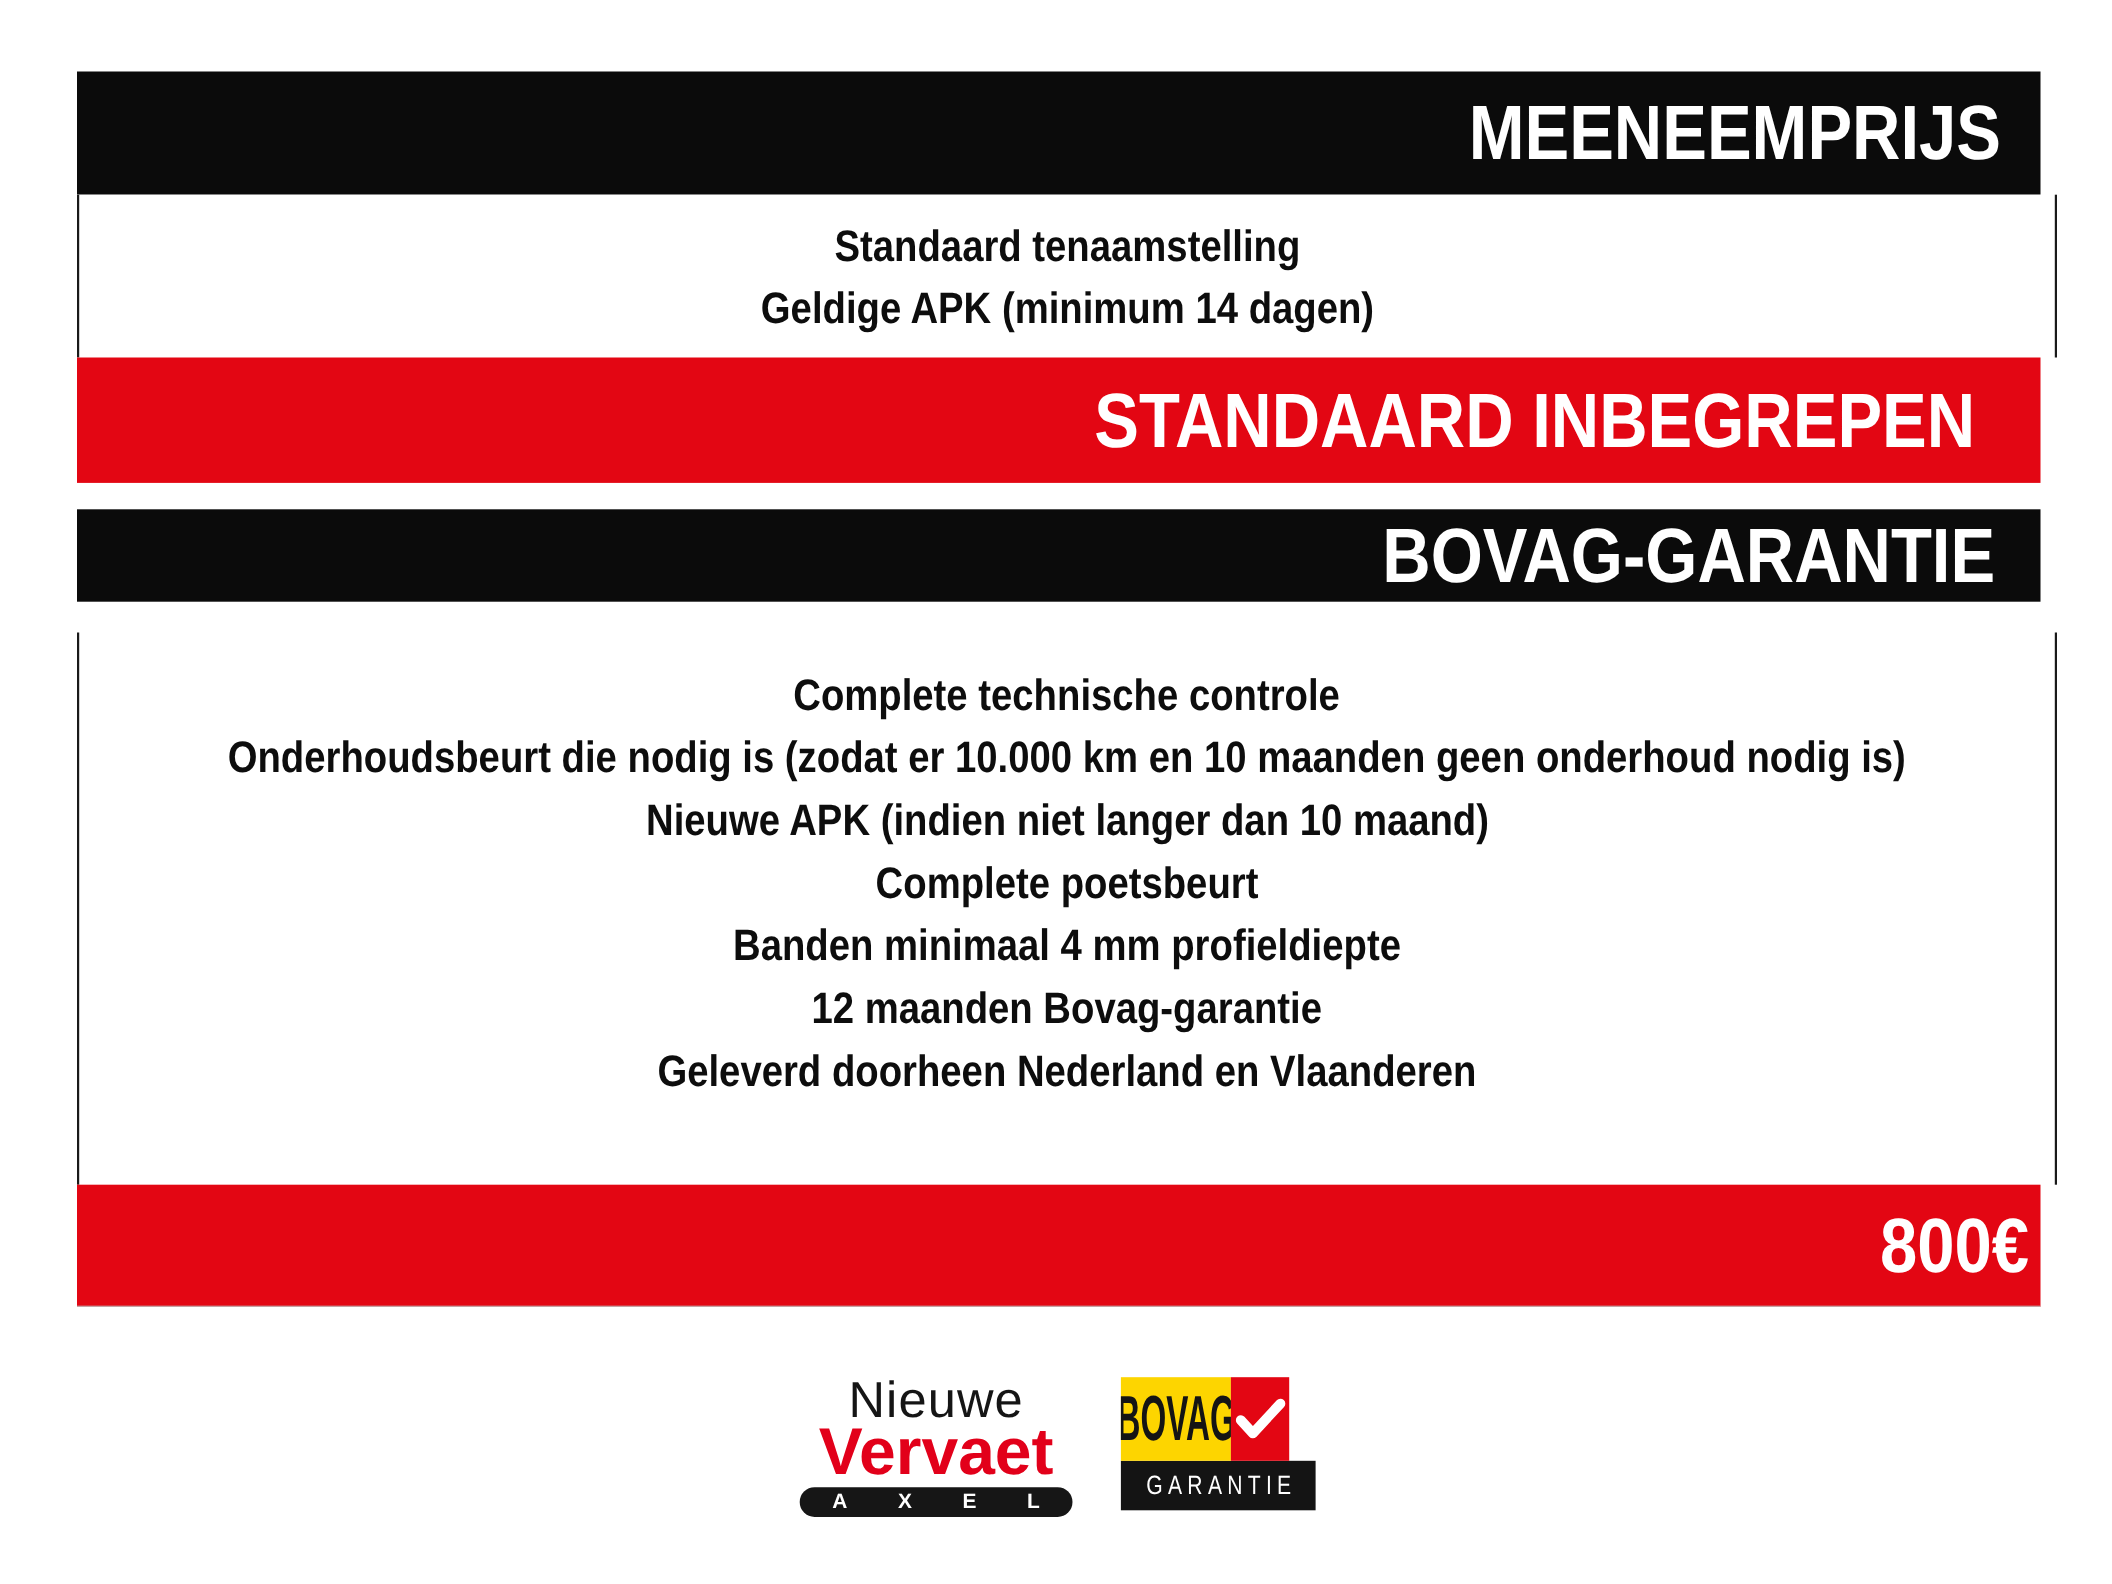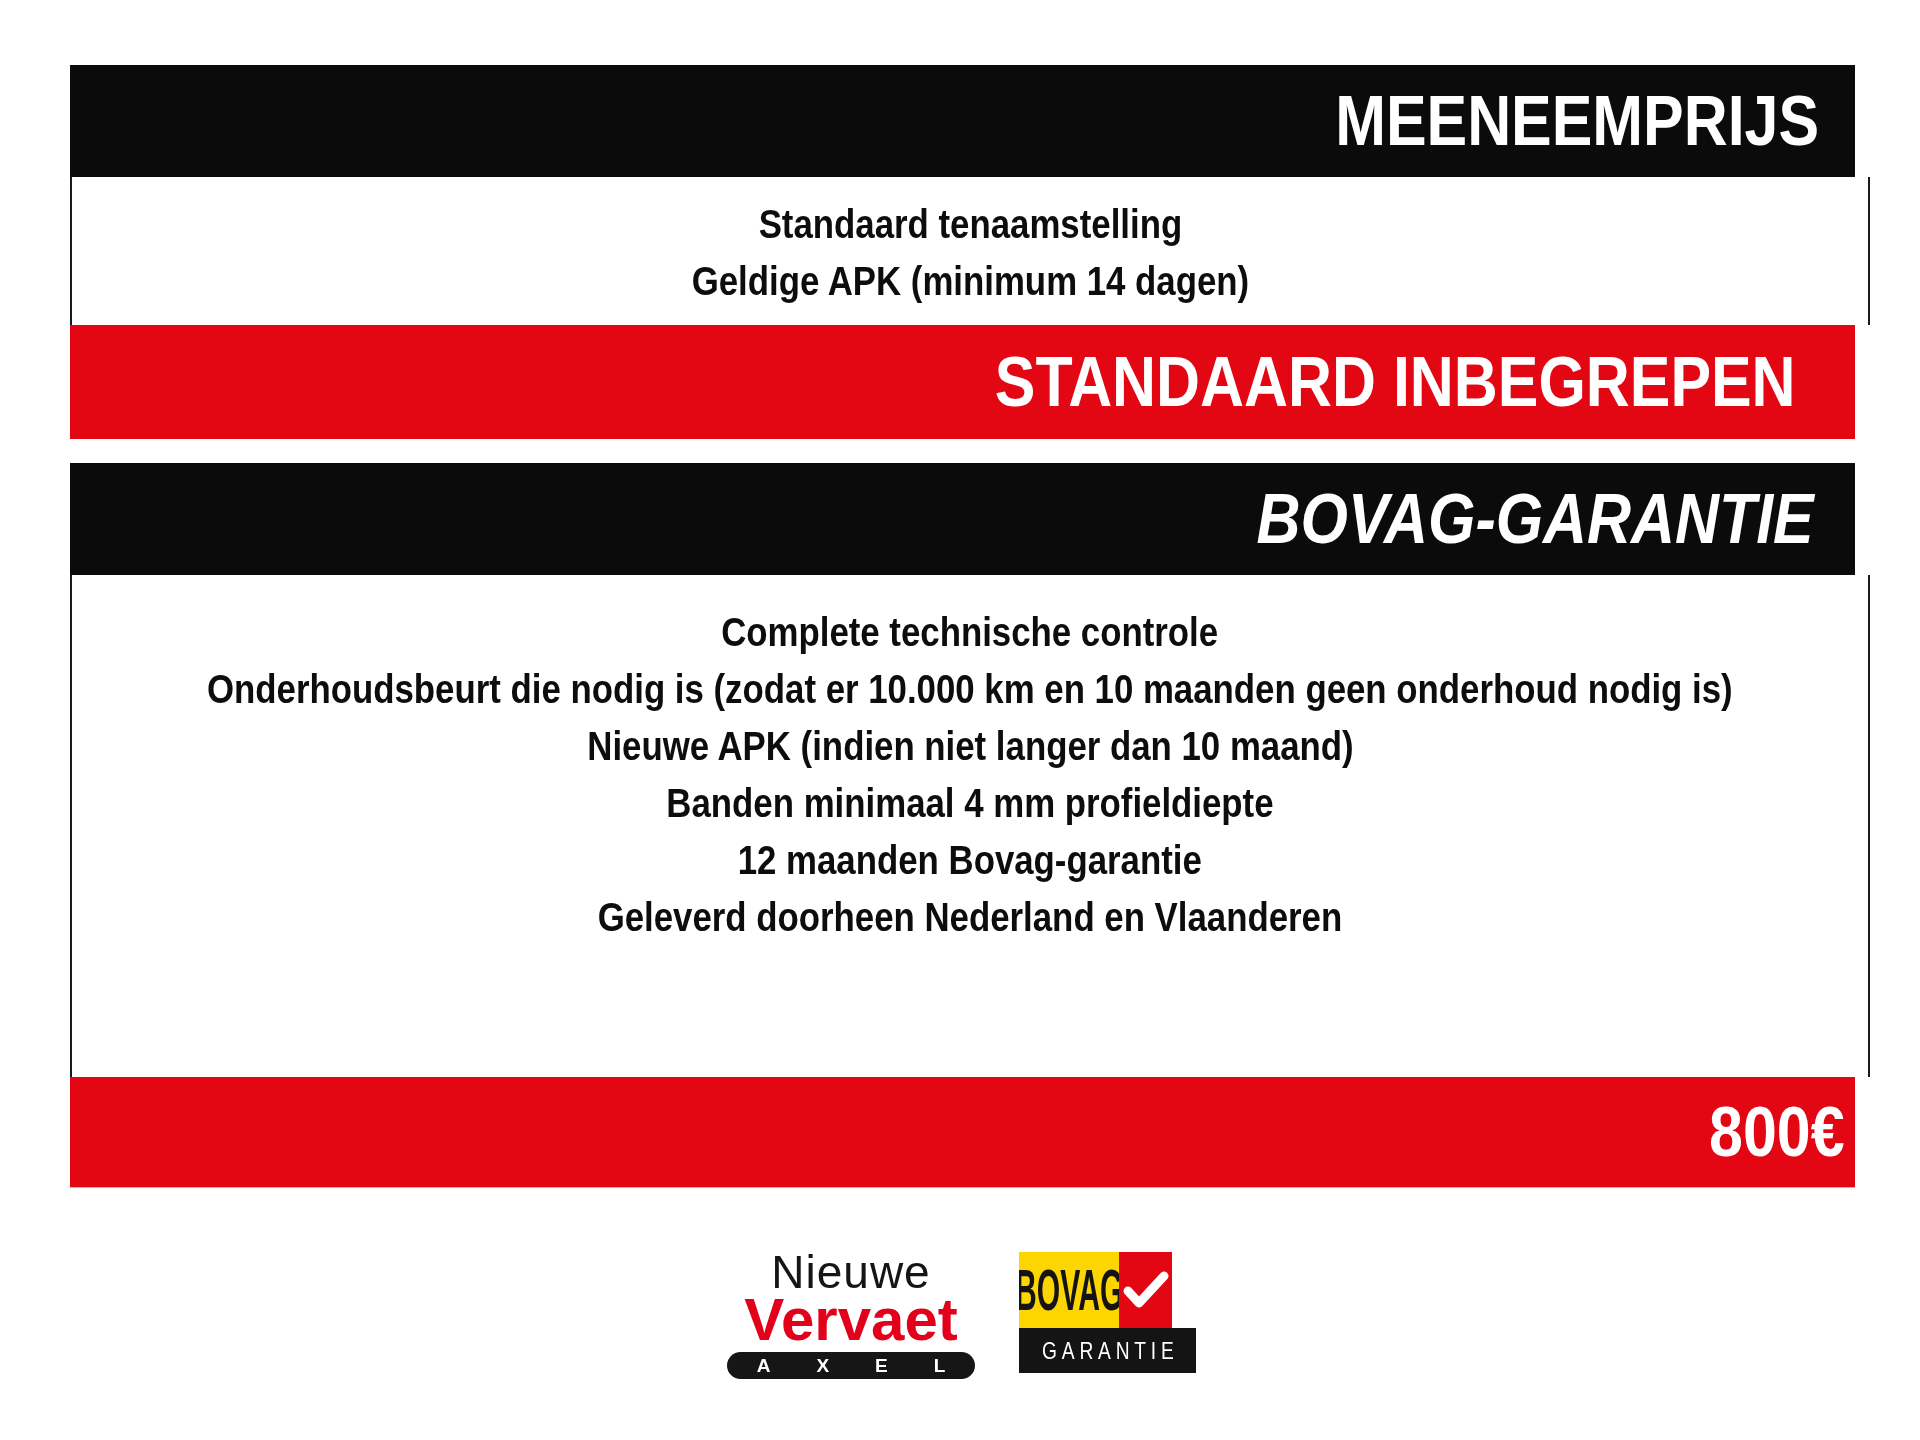--- a/index.html
+++ b/index.html
@@ -33,21 +33,21 @@
     height:57px;display:flex;align-items:center;justify-content:center;
     font-size:40px;font-weight:bold;color:#0d0d0d;line-height:1;
   }
 
   
   .banner1{top:65px;height:112px;}
   .body1{top:177px;height:148px;padding-top:18px;}
   .redband1{top:325px;height:114px;}
 
   
-  .banner2{top:463px;height:112px;font-style:italic;}
+  .banner2{top:463px;height:84px;}
   .body2{top:575px;height:502px;padding-top:28px;}
   .redband2{top:1077px;height:111px;border-bottom:1px solid #bdbdbd;}
 
   
   .vervaet-logo{
     position:absolute;left:727px;top:1250px;width:248px;
     text-align:center;
   }
   .vv-garage{
     font-size:46px;color:#151515;line-height:44px;letter-spacing:1px;
@@ -109,20 +109,23 @@
     <div class="body-line">
       <span class="cx">Complete technische controle</span>
     </div>
     <div class="body-line">
       <span class="cx">Onderhoudsbeurt die nodig is (zodat er 10.000 km en 10 maanden geen onderhoud nodig is)</span>
     </div>
     <div class="body-line">
       <span class="cx">Nieuwe APK (indien niet langer dan 10 maand)</span>
     </div>
     <div class="body-line">
+      <span class="cx">Complete poetsbeurt</span>
+    </div>
+    <div class="body-line">
       <span class="cx">Banden minimaal 4 mm profieldiepte</span>
     </div>
     <div class="body-line">
       <span class="cx">12 maanden Bovag-garantie</span>
     </div>
     <div class="body-line">
       <span class="cx">Geleverd doorheen Nederland en Vlaanderen</span>
     </div>
   </div>
 

